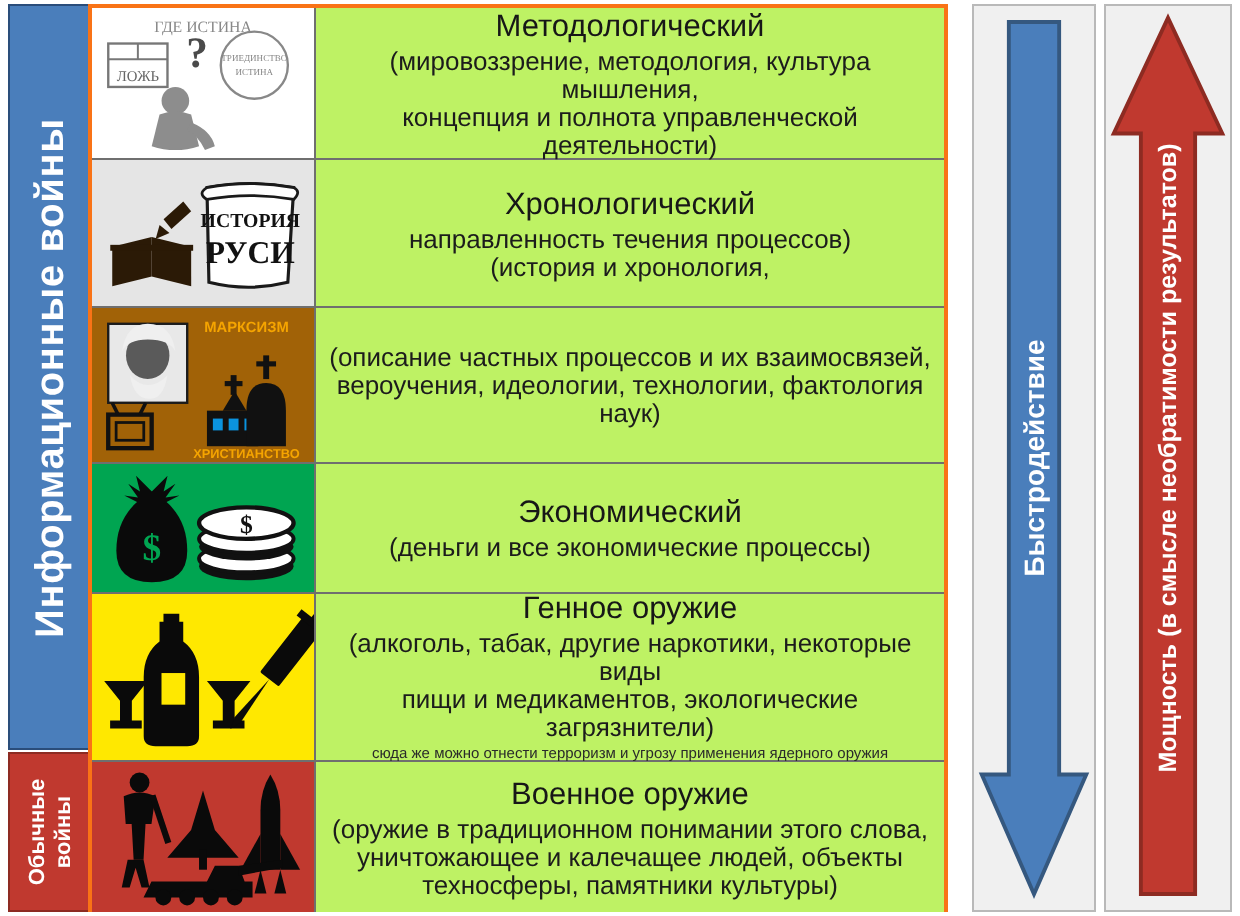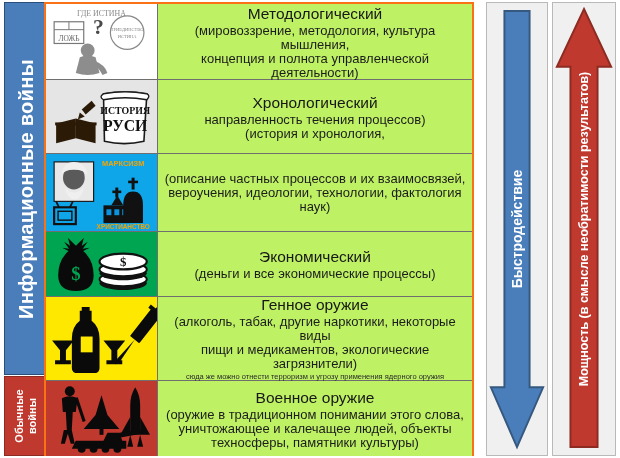--- a/index.html
+++ b/index.html
@@ -112,21 +112,21 @@
   .cell-note {
     font-size: 7.5px;
     color: #2a2a2a;
     line-height: 10px;
     margin-top: 1px;
   }
 
   
   .bg-white  { background: #ffffff; }
   .bg-orange { background: #e5e5e5; }
-  .bg-blue   { background: #0ea5e9; }
+  .bg-blue   { background: #a16207; }
   .bg-green  { background: #00a551; }
   .bg-yellow { background: #ffe800; }
   .bg-red    { background: #c0392f; }
 
   .icon-svg { position: absolute; left: 0; top: 0; width: 100%; height: 100%; }
 
   
   .arrow-col {
     position: absolute;
     top: 2px;

